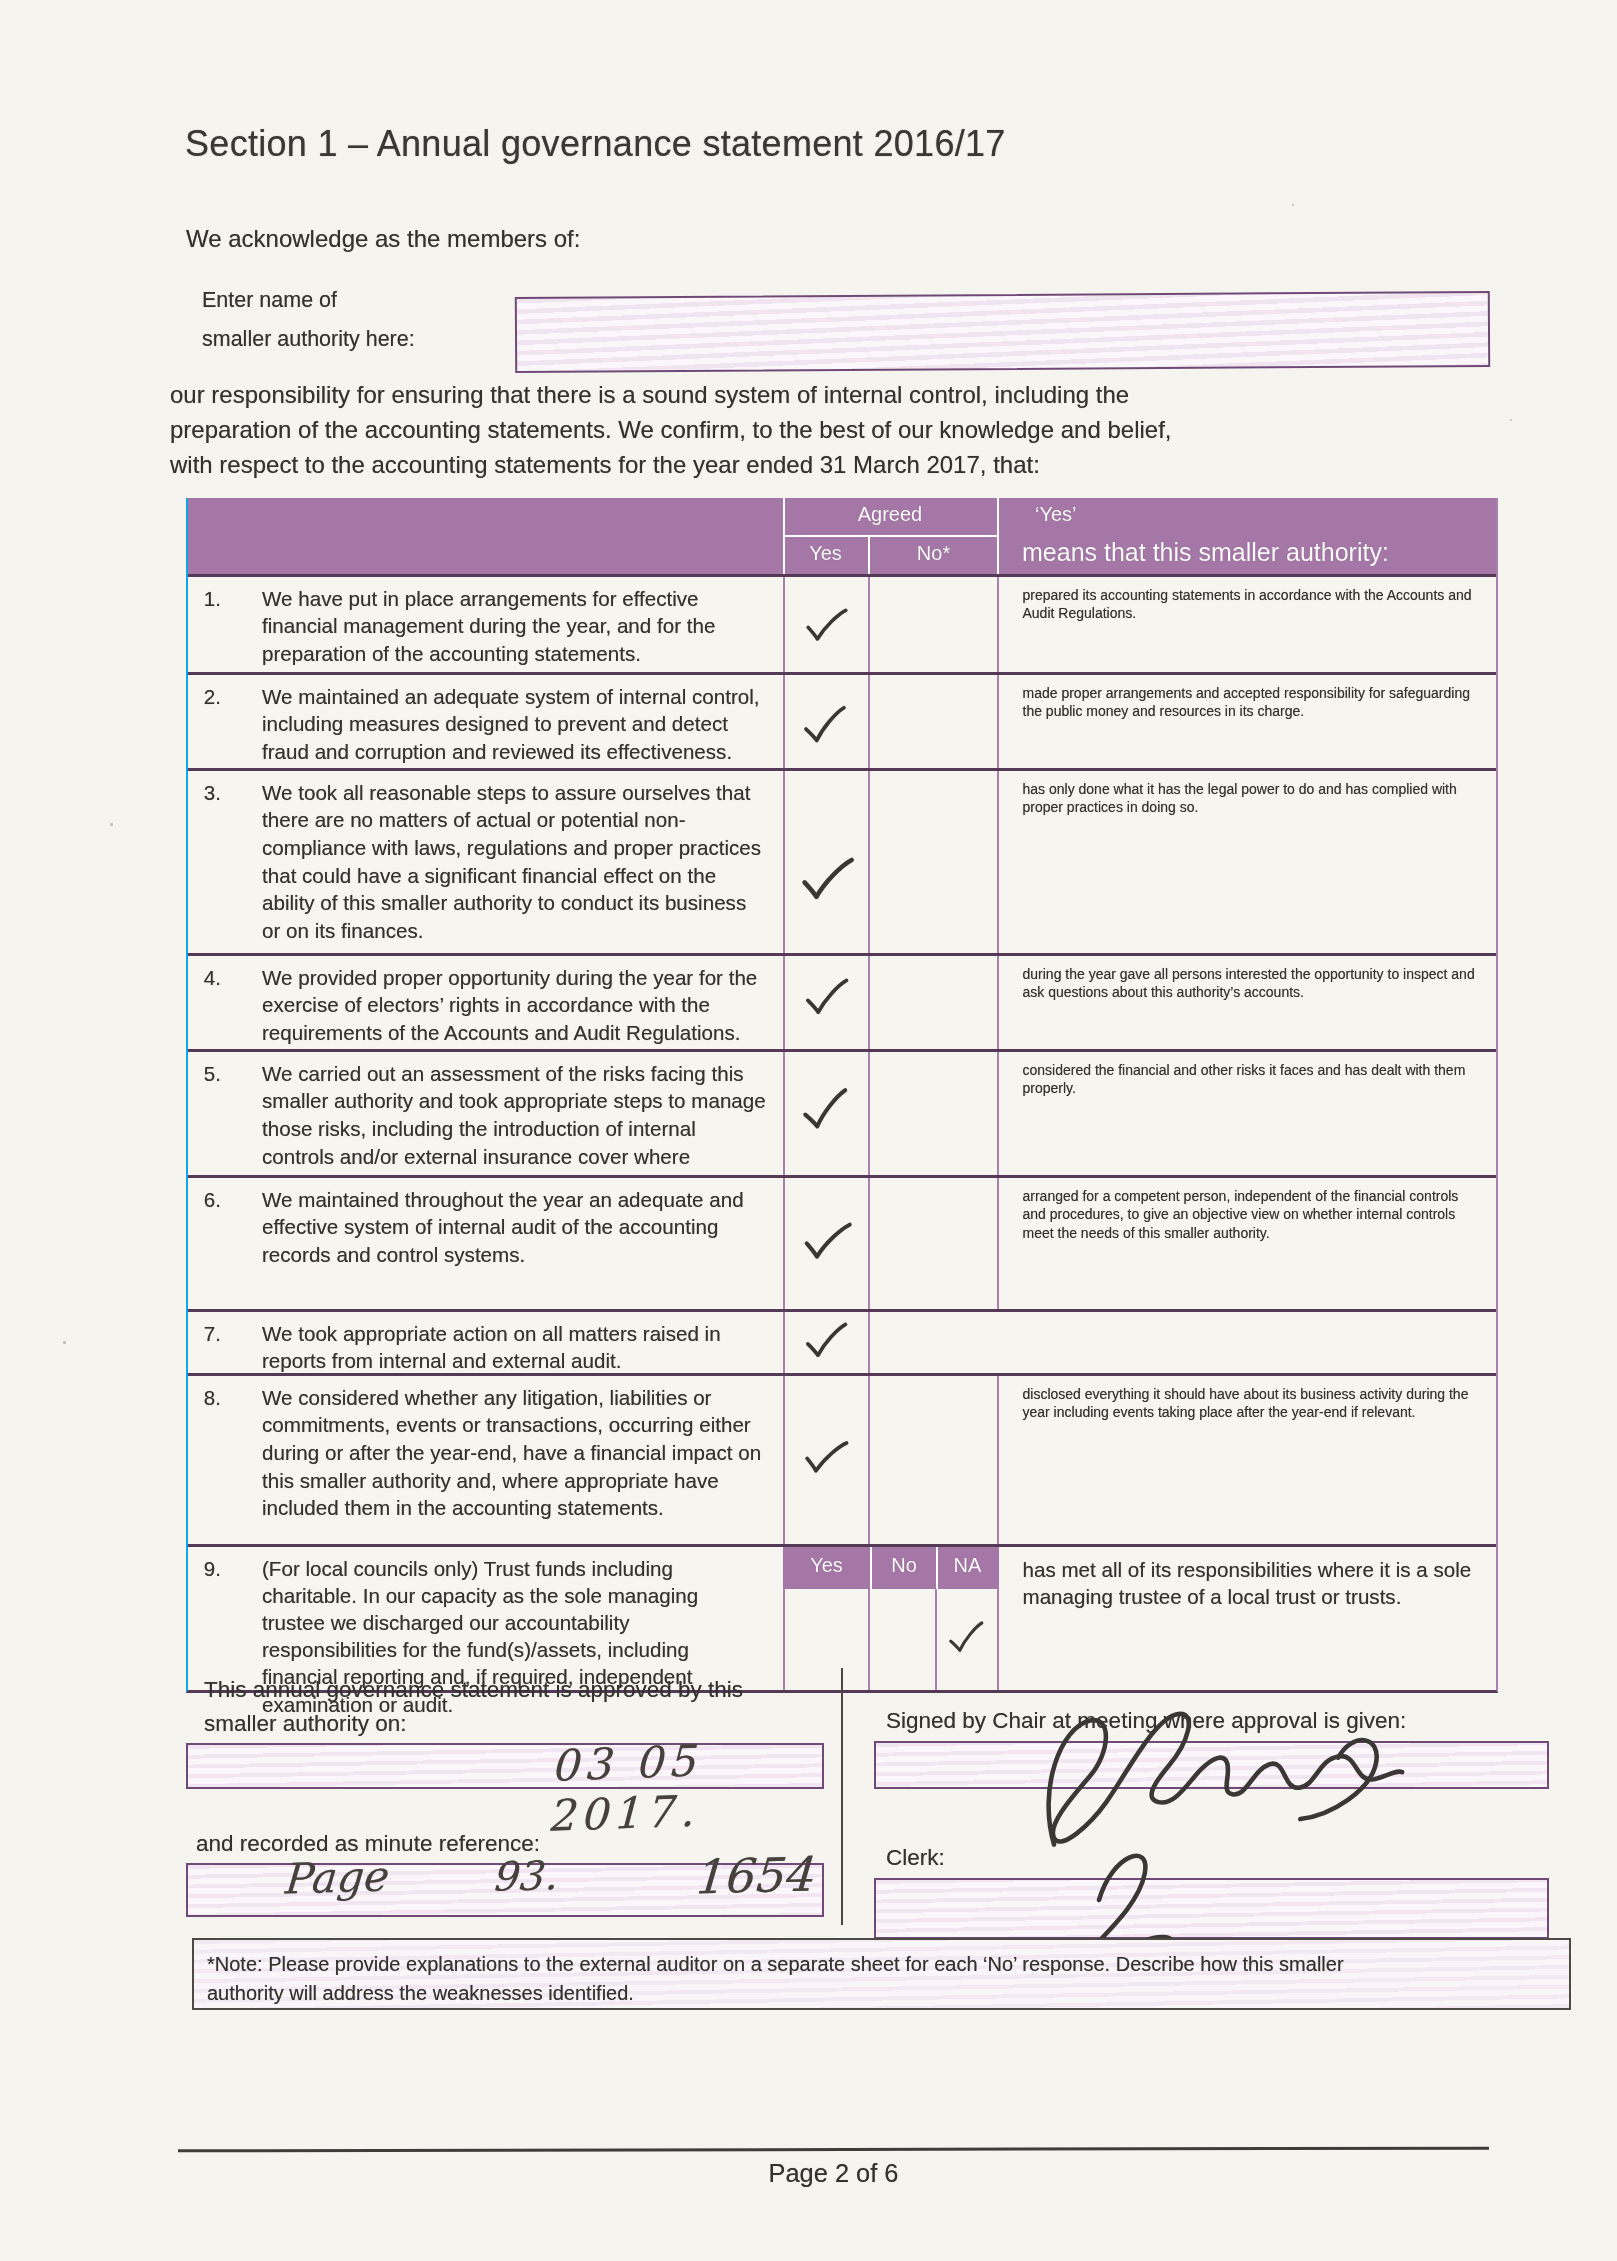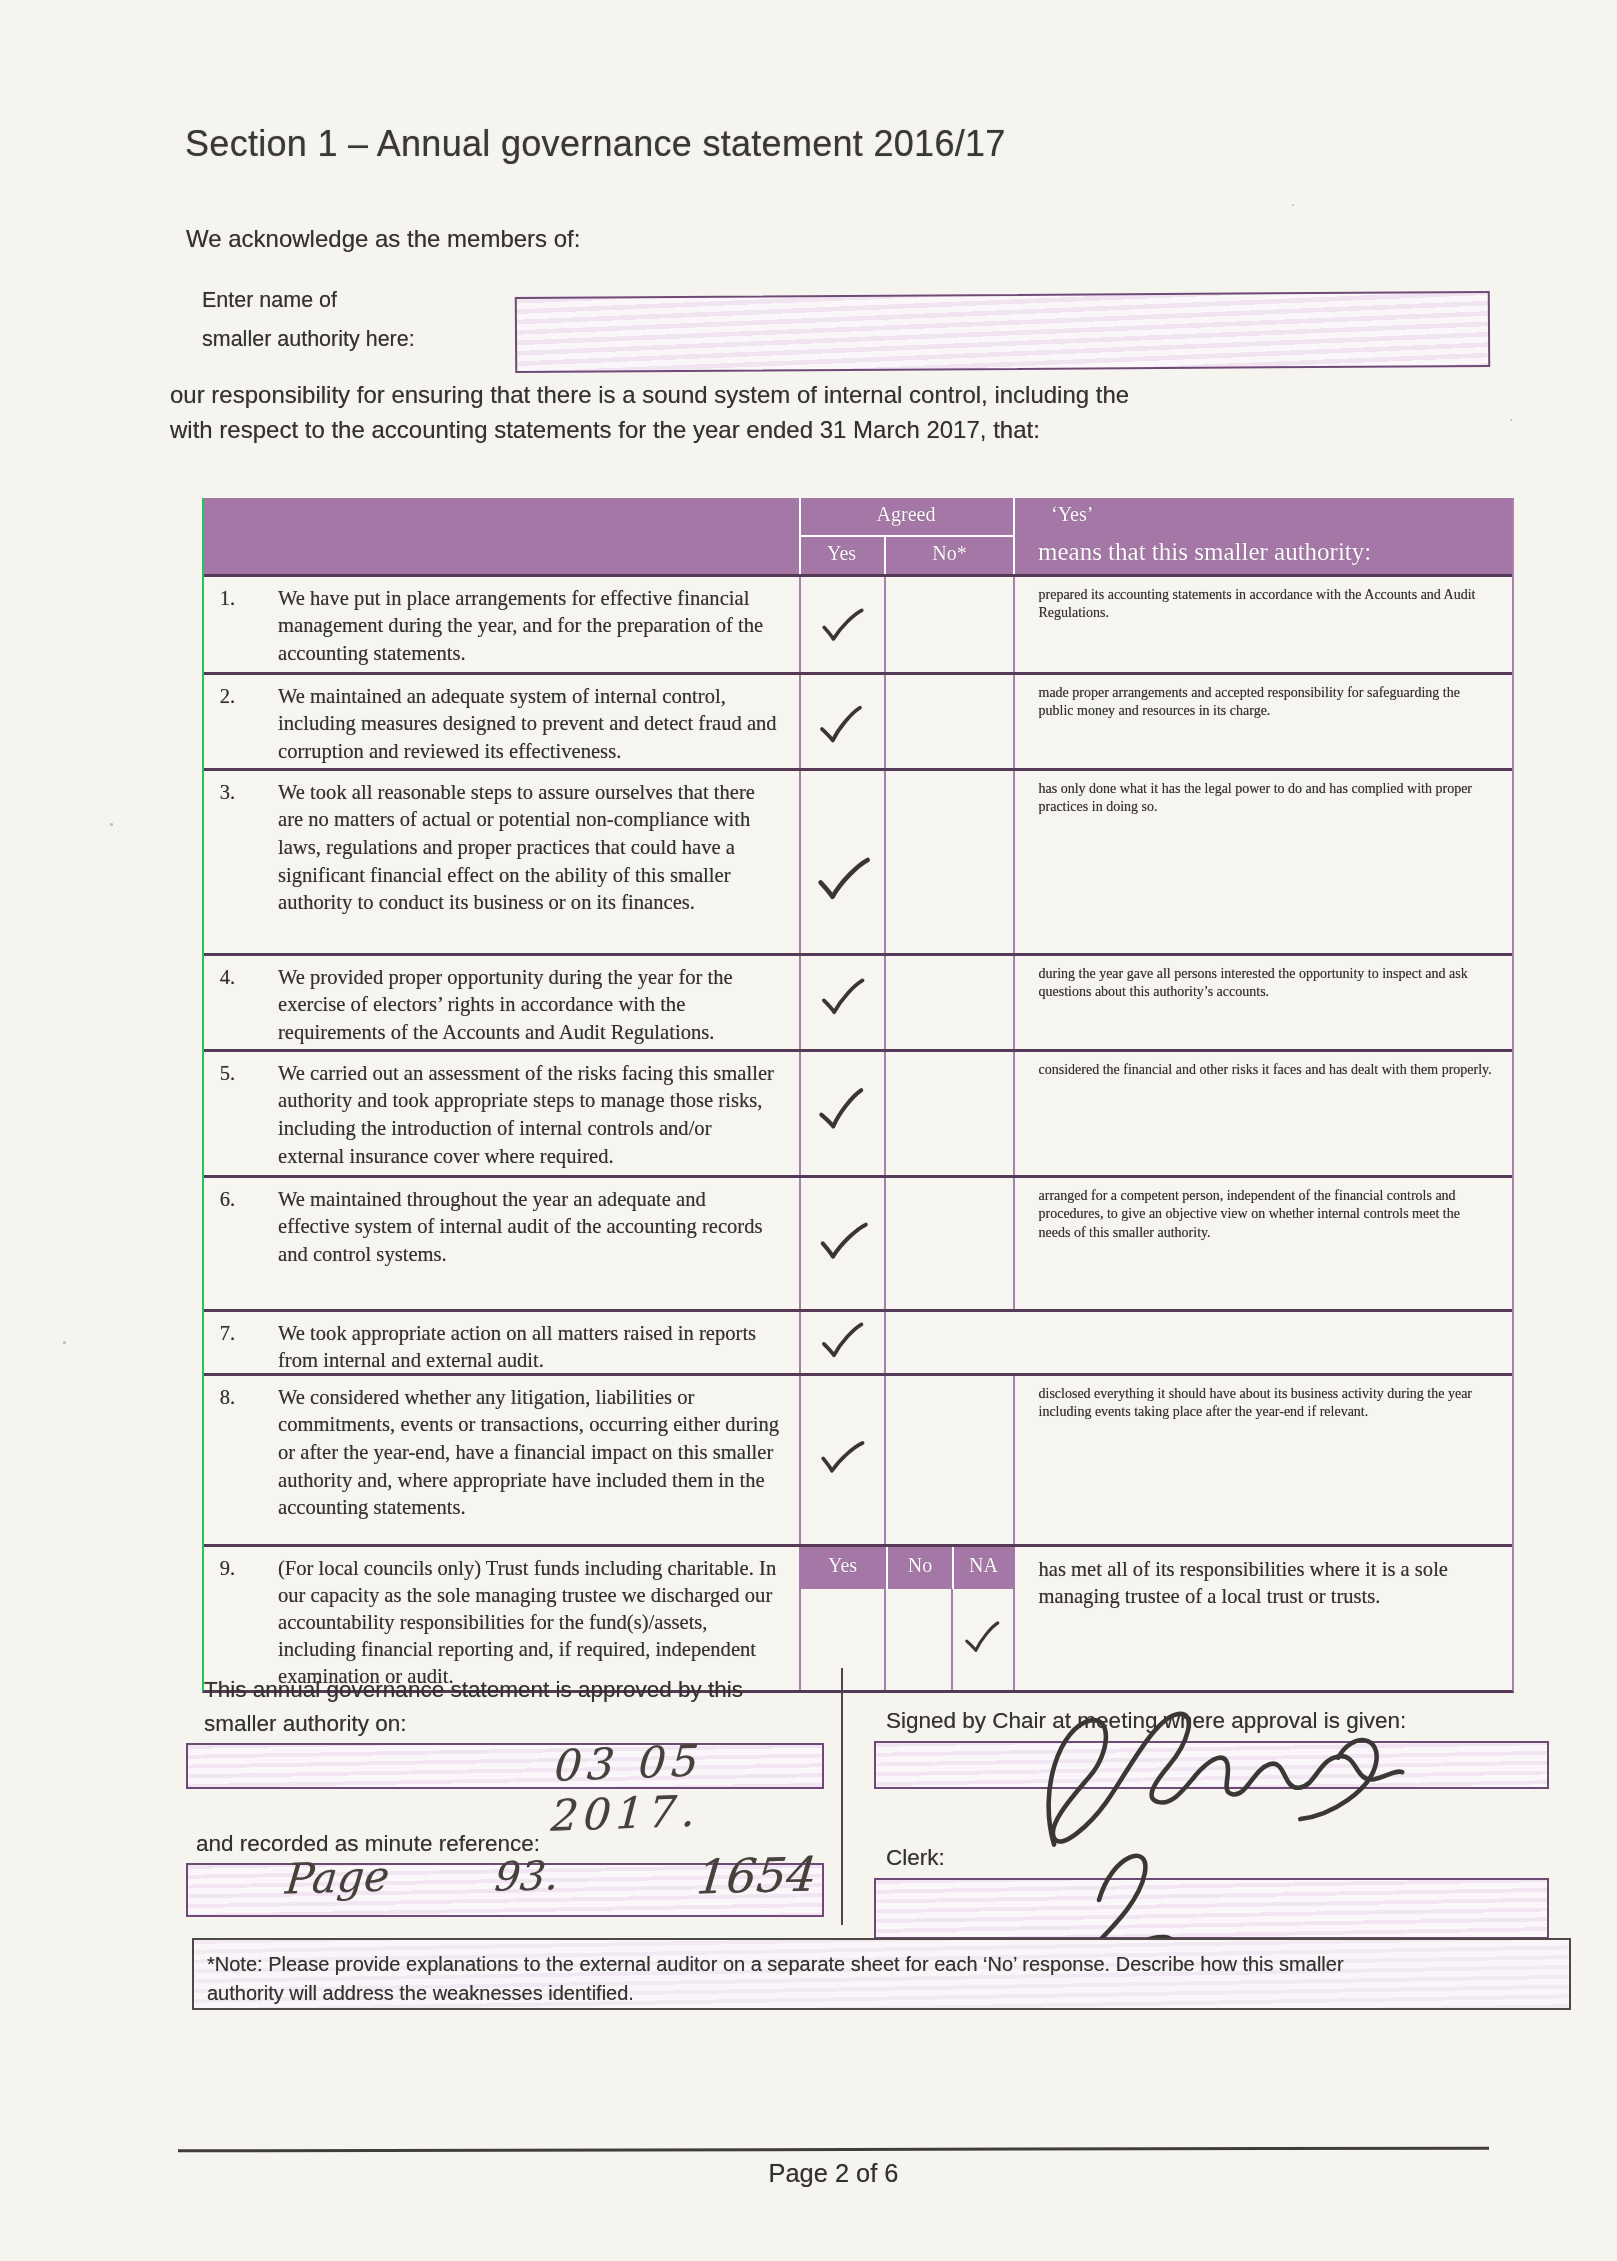--- a/index.html
+++ b/index.html
@@ -20,24 +20,23 @@
     position:absolute; left:515px; top:294px; width:971px; height:72px;
     border:2.6px solid #6f4a76; background:
       repeating-linear-gradient(178deg, rgba(219,183,219,.28) 0 4.6px, rgba(250,245,250,0) 4.6px 10.4px),
       #faf6fa;
     transform:rotate(-.35deg);
   }
   .para{ position:absolute; left:170px; top:377px; font-size:24px; line-height:1.46; width:1337px; }
 
   
   .gov-table{
-    position:absolute; left:202px; top:498px; width:1308px;
-    border-left:2px solid #22c55e; border-right:2px solid #a97fab;
+    position:absolute; left:186px; top:498px; width:1308px;
+    border-left:2px solid #0ea5e9; border-right:2px solid #a97fab;
     border-bottom:3.3px solid #543a57;
-    font-family:Liberation Serif, serif;
   }
   .thead{ position:relative; height:76px; background:#a477a6; color:#fdfbfd; }
   .th-vline{ position:absolute; top:0; bottom:0; width:2px; background:#ffffff; }
   .th-agreed{ position:absolute; left:595px; width:214px; top:5.2px; text-align:center; font-size:20px; }
   .th-hline{ position:absolute; left:595px; width:216px; top:37px; height:2px; background:#ffffff; }
   .th-yes{ position:absolute; left:595px; width:85px; top:44px; text-align:center; font-size:20px; }
   .th-vline-yn{ position:absolute; left:680px; top:39px; bottom:0; width:2px; background:#ffffff; }
   .th-no{ position:absolute; left:682px; width:127px; top:44px; text-align:center; font-size:20px; }
   .th-means1{ position:absolute; left:834px; top:5.2px; font-size:20px;margin-left:13px; }
   .th-means2{ position:absolute; left:834px; top:40px; font-size:25px; }
@@ -106,20 +105,21 @@
   <div class="ack scan-text">We acknowledge as the members of:</div>
 
   <div class="auth-label scan-text">
     <div>Enter name of</div>
     <div>smaller authority here:</div>
   </div>
   <div class="auth-box"></div>
 
   <div class="para scan-text">
     <div>our responsibility for ensuring that there is a sound system of internal control, including the</div>
+    <div>preparation of the accounting statements. We confirm, to the best of our knowledge and belief,</div>
     <div>with respect to the accounting statements for the year ended 31 March 2017, that:</div>
   </div>
 
   <div class="gov-table">
 
     <div class="thead scan-text">
       <div class="th-vline" style="left:595px;"></div>
       <div class="th-vline" style="left:809px;"></div>
       <div class="th-agreed">Agreed</div>
       <div class="th-hline"></div>

